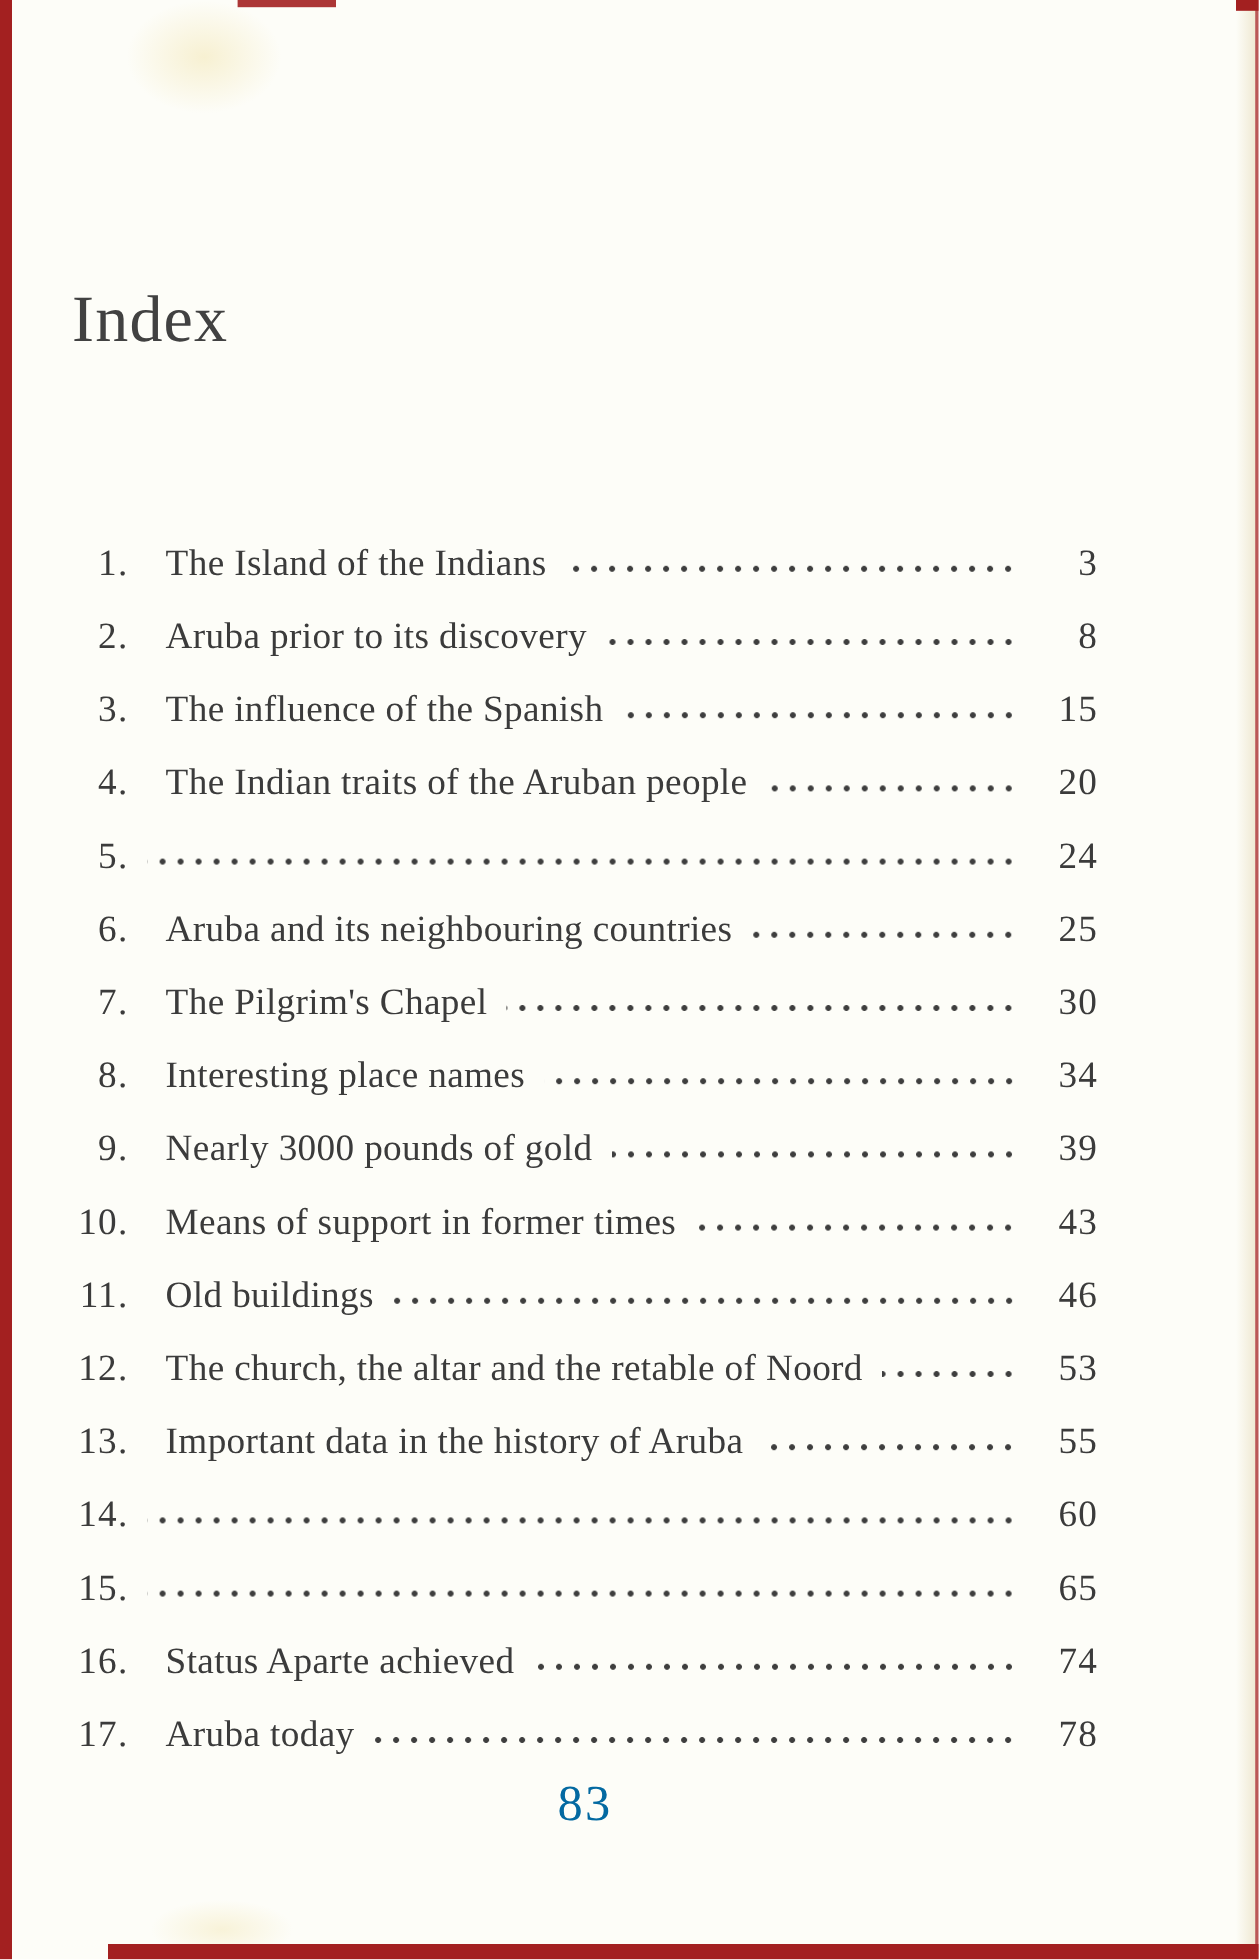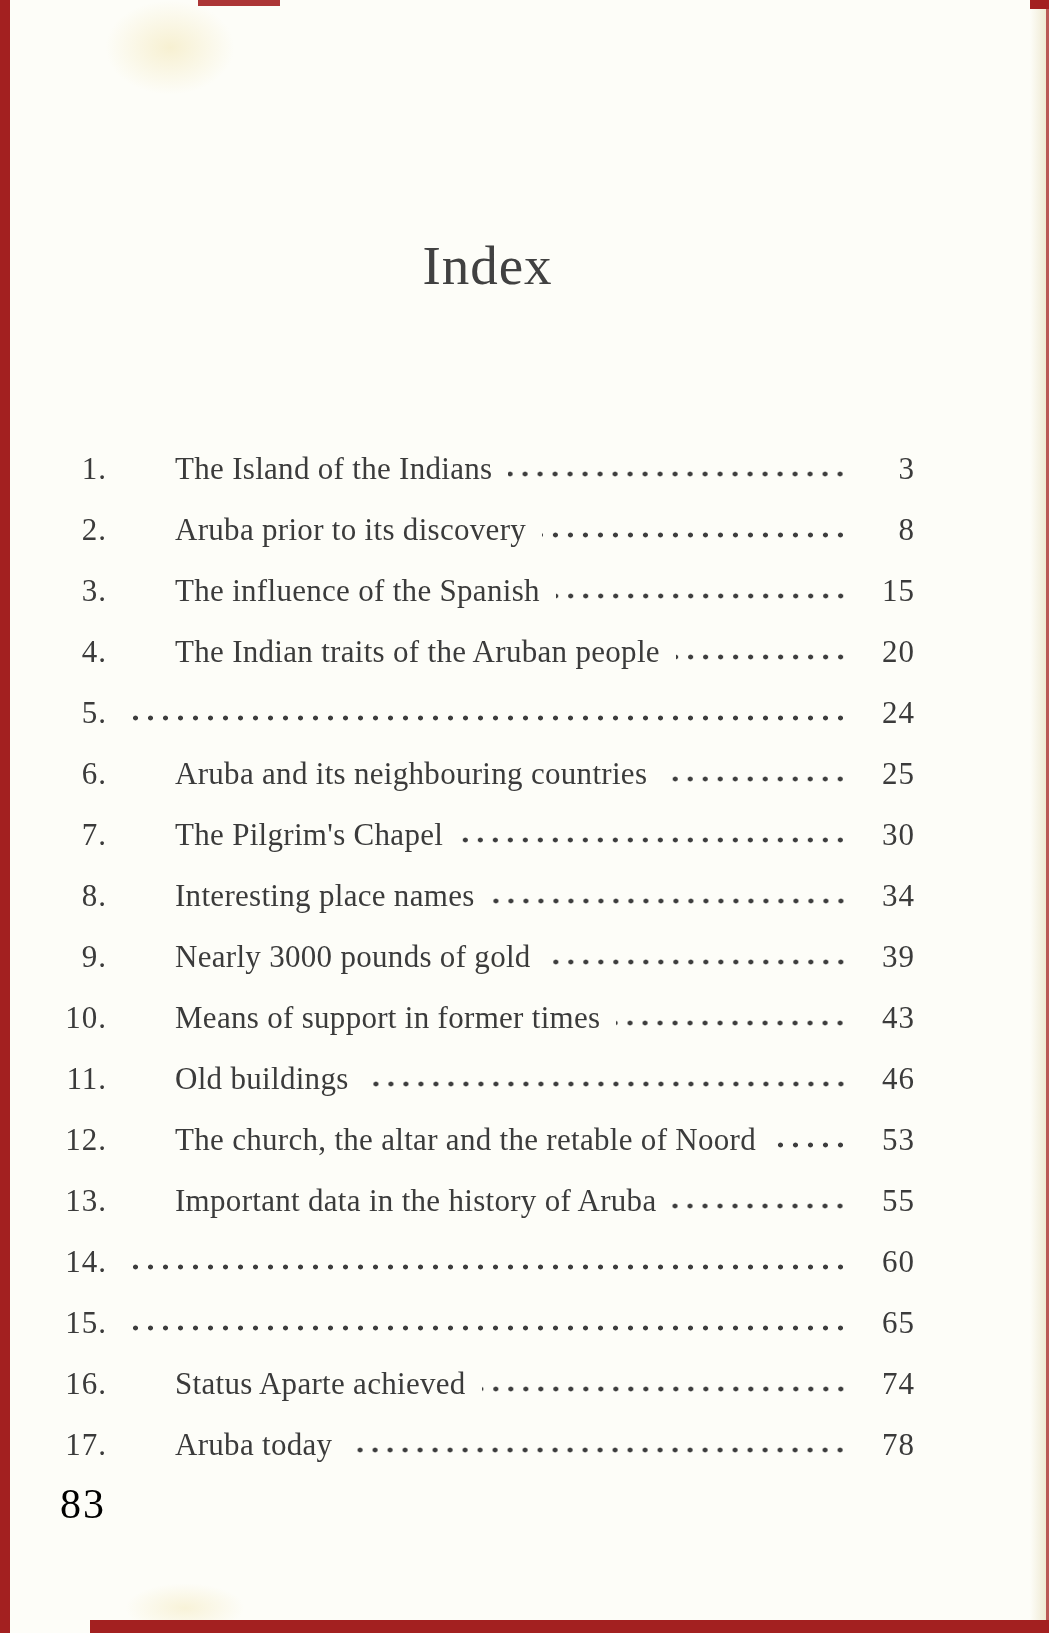--- a/index.html
+++ b/index.html
@@ -40,21 +40,21 @@
     background: linear-gradient(to right, rgba(233,224,193,0), rgba(230,220,186,.6));
   }
 
   
   .title {
     position: absolute;
     top: 234px;
     left: 60px;
     width: 855px;
     margin: 0;
-    text-align: center;
+    text-align: left;
     font-size: 55px;
     font-weight: 400;
     letter-spacing: 1px;
     color: #414141;
   }
 
   
   .toc {
     position: absolute;
     top: 438px;
@@ -70,21 +70,21 @@
     white-space: nowrap;
   }
   .num {
     flex: none;
     width: 47px;
     text-align: right;
     letter-spacing: 1px;
   }
   .item-title {
     flex: none;
-    margin-left: 68px;
+    margin-left: 31px;
     letter-spacing: .3px;
   }
   .dots {
     flex: 1;
     height: 10px;
     margin-left: 16px;
     margin-right: 12px;
     background-image: radial-gradient(circle, #3e3e3e 2.1px, rgba(0,0,0,0) 2.8px);
     background-size: 15px 10px;
     background-repeat: repeat-x;
@@ -96,24 +96,24 @@
     text-align: right;
     letter-spacing: 1px;
   }
 
   
   .folio {
     position: absolute;
     top: 1480px;
     left: 60px;
     width: 855px;
-    text-align: left;
+    text-align: center;
     font-size: 42px;
     letter-spacing: 2px;
-    color: #000000;
+    color: #0369a1;
   }
 </style>
 </head>
 <body>
 
 <div class="page">
 
   <div class="stain stain-topleft"></div>
   <div class="stain stain-bottomleft"></div>
   <div class="stain stain-rightedge"></div>

